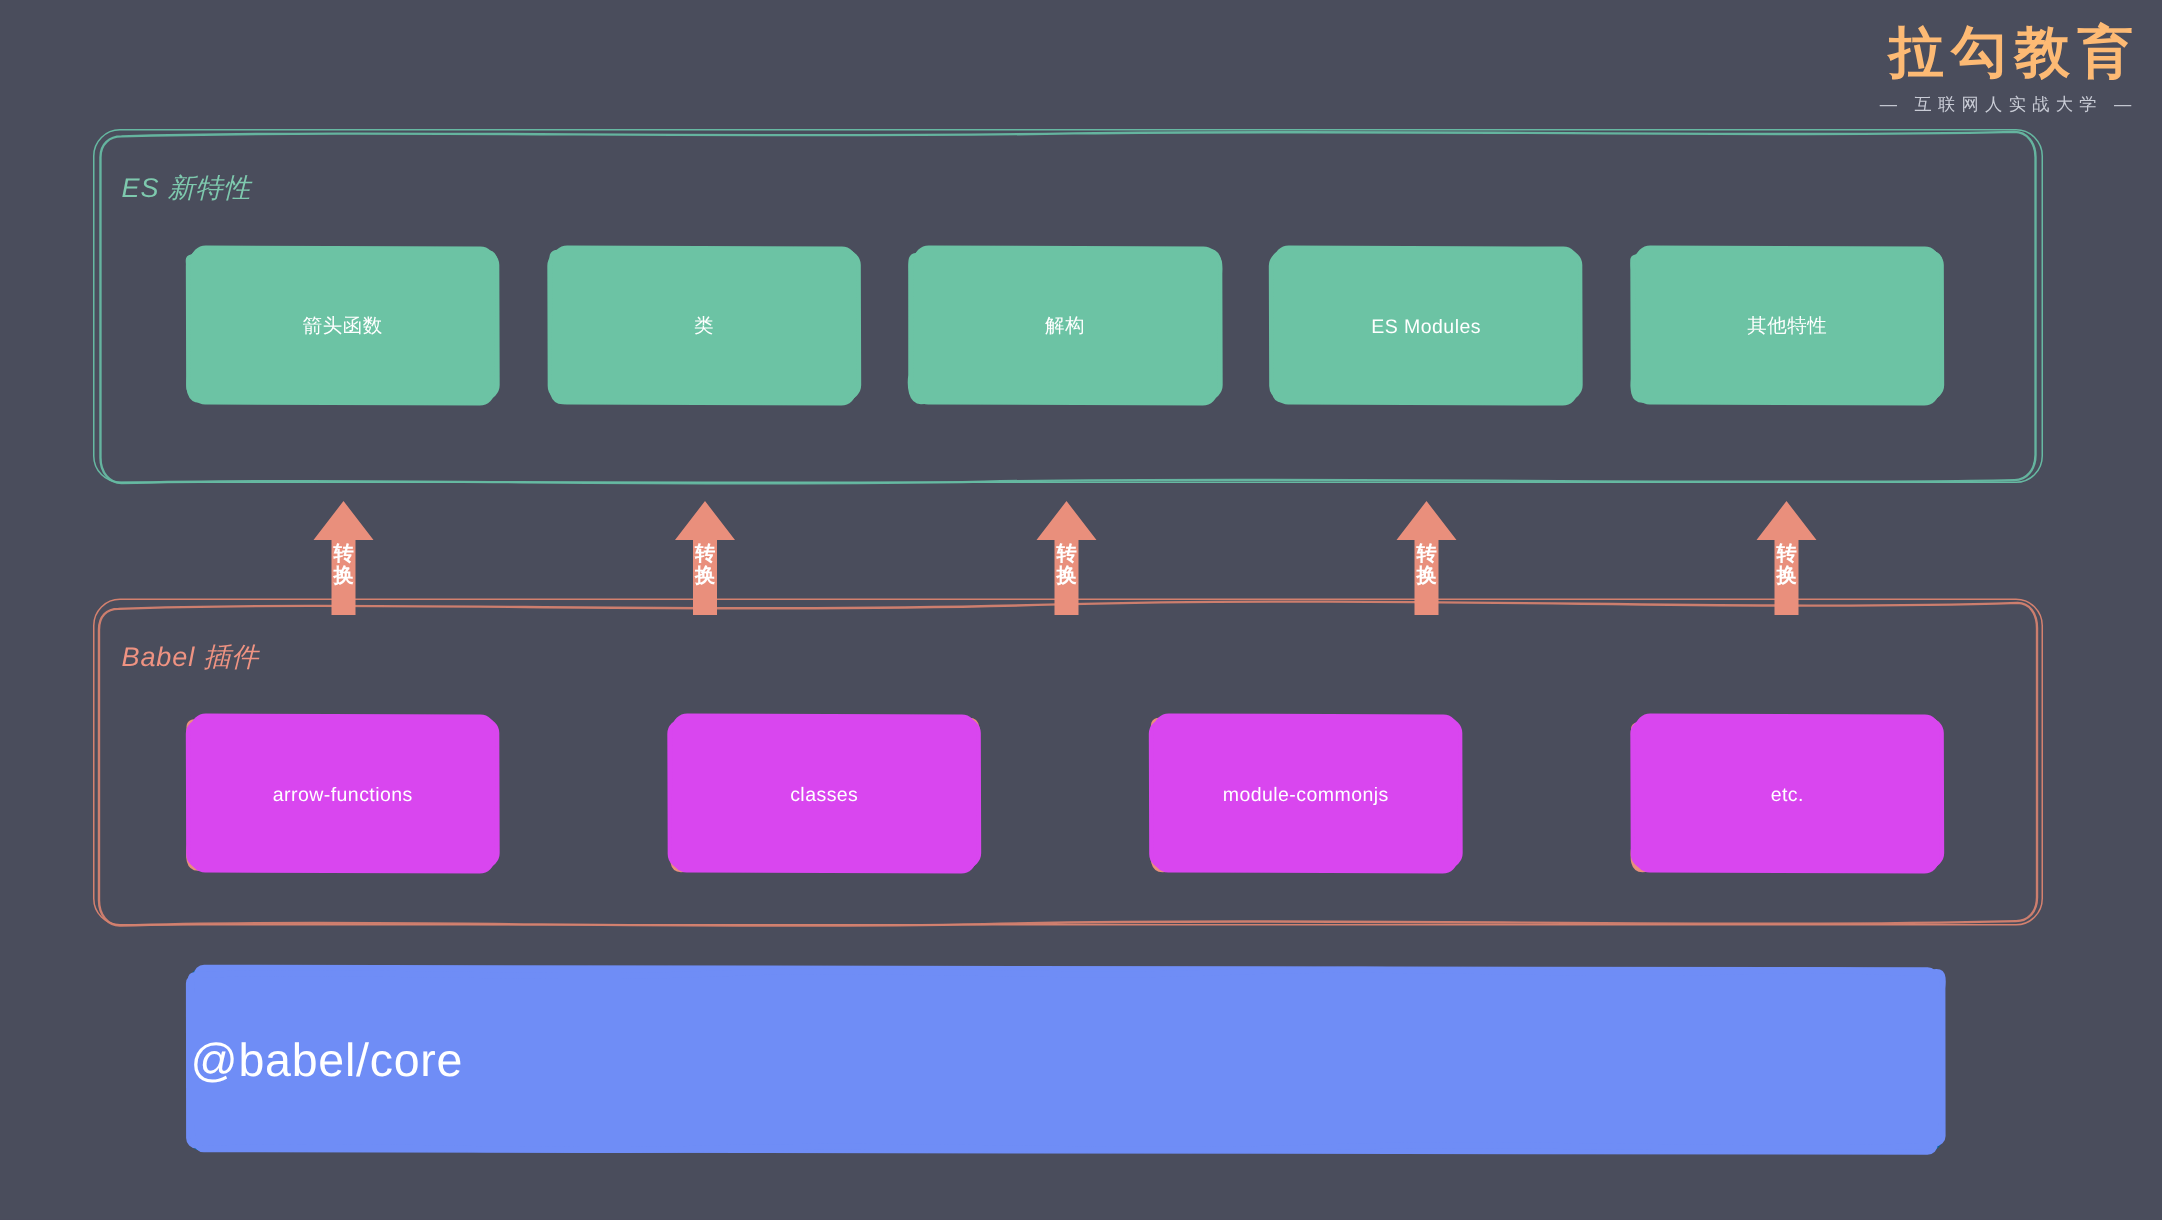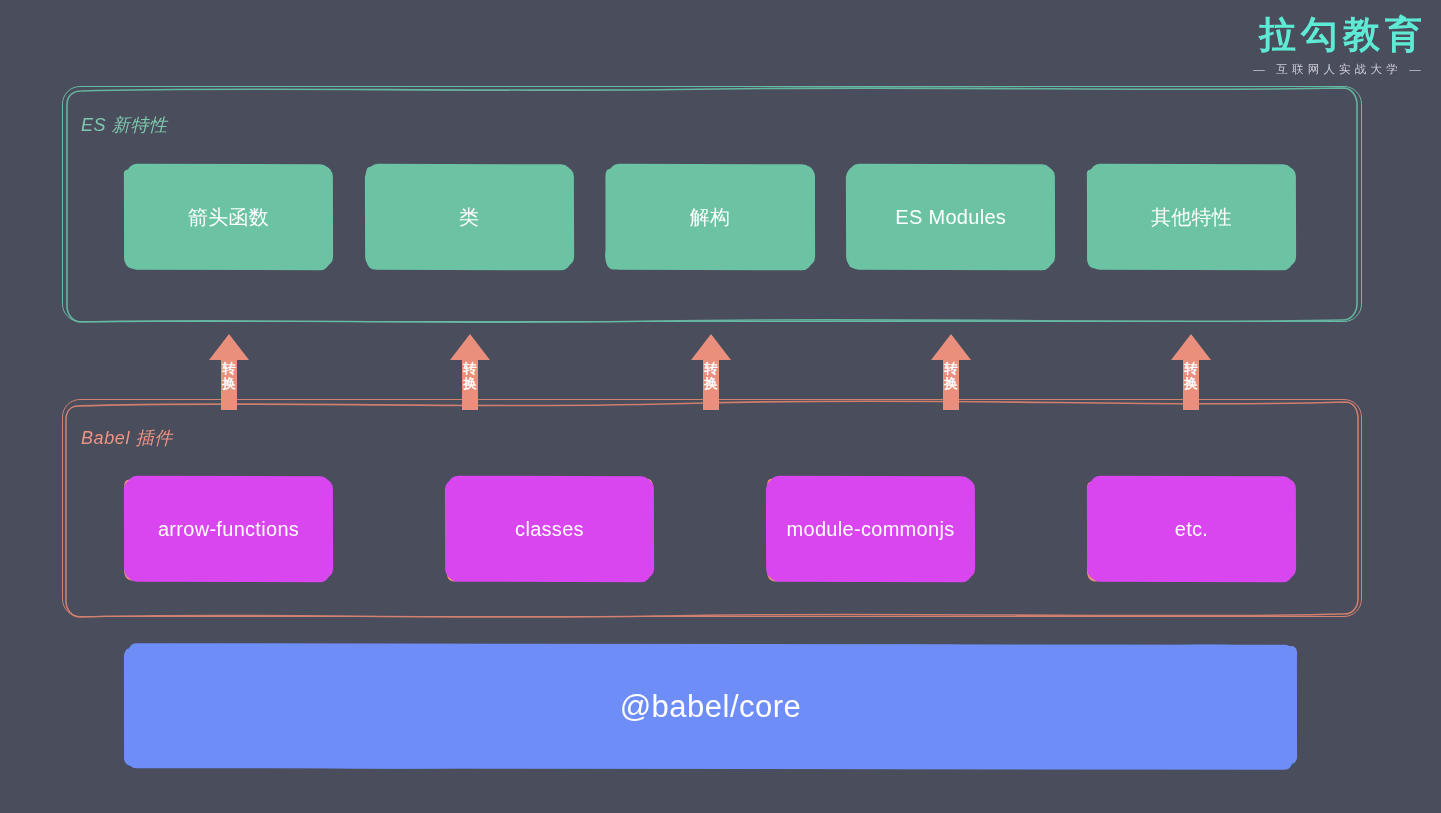--- a/index.html
+++ b/index.html
@@ -29,21 +29,21 @@
     position: absolute;
     top: 14px;
     right: 14px;
     text-align: right;
     user-select: none;
   }
   .logo-main {
     font-size: 37px;
     font-weight: 700;
     letter-spacing: 5px;
-    color: #5eead4;
+    color: #fdba74;
     line-height: 1.15;
     font-family: Liberation Sans, sans-serif;
   }
   .logo-sub {
     font-size: 11.5px;
     letter-spacing: 4.2px;
     color: #c9ccd6;
     margin-top: 5px;
     margin-right: 2px;
   }
@@ -103,21 +103,21 @@
   .row-es    { top: 166px; }
   .row-babel { top: 478px; }
 
   .card {
     position: relative;
     width: 205px;
     height: 102px;
     display: flex;
     align-items: center;
     justify-content: center;
-    font-size: 20px;
+    font-size: 13px;
     color: #ffffff;
     text-align: center;
     letter-spacing: 0.3px;
     border-radius: 9px;
   }
   .card span { position: relative; z-index: 2; }
 
   .card-green { background: #6cc3a4; }
   .card-red   { background: #d946ef; }
 
@@ -175,21 +175,21 @@
   .core-bar {
     position: absolute;
     left: 127px;
     top: 646px;
     width: 1167px;
     height: 121px;
     background: #0369a1;
     border-radius: 6px;
     display: flex;
     align-items: center;
-    justify-content: center;
+    justify-content: flex-start;
   }
   .core-bar .core-text {
     position: relative;
     z-index: 3;
     font-size: 31px;
     color: #ffffff;
     letter-spacing: 0.5px;
   }
   .core-bar::before,
   .core-bar::after {

